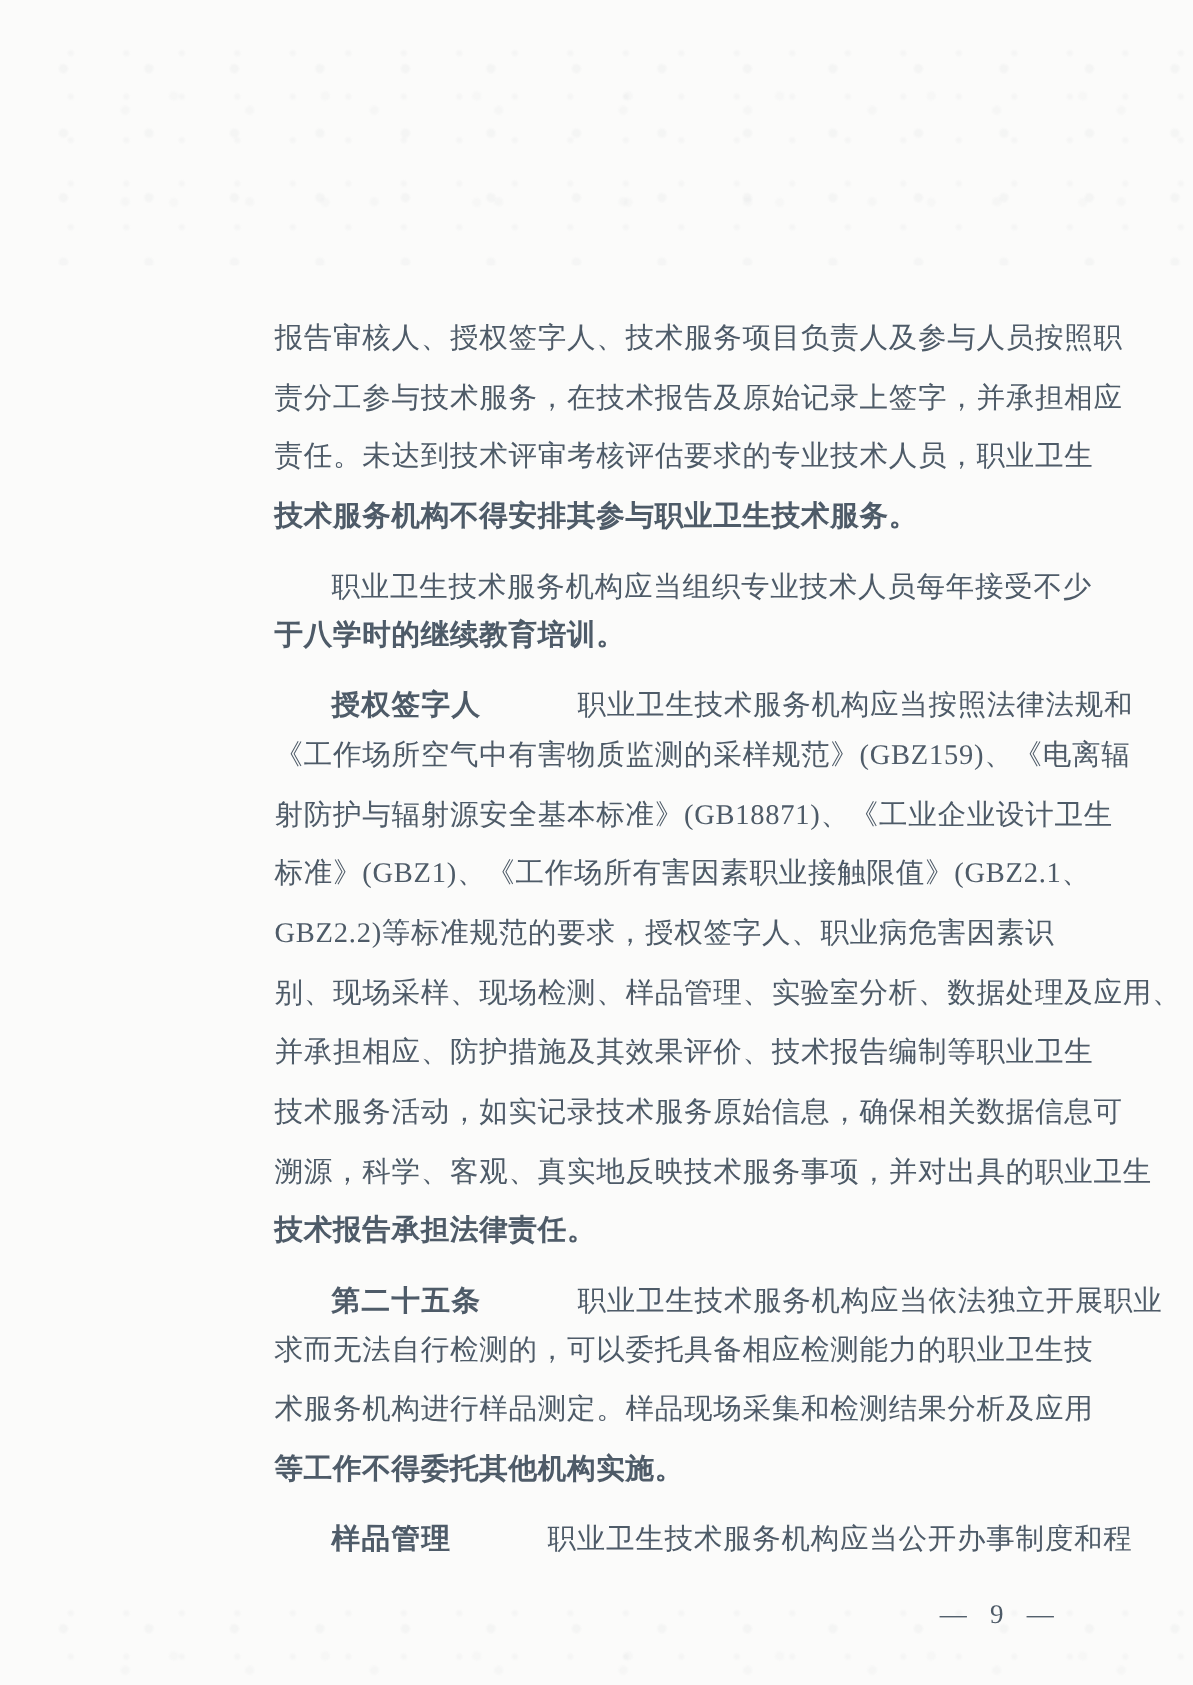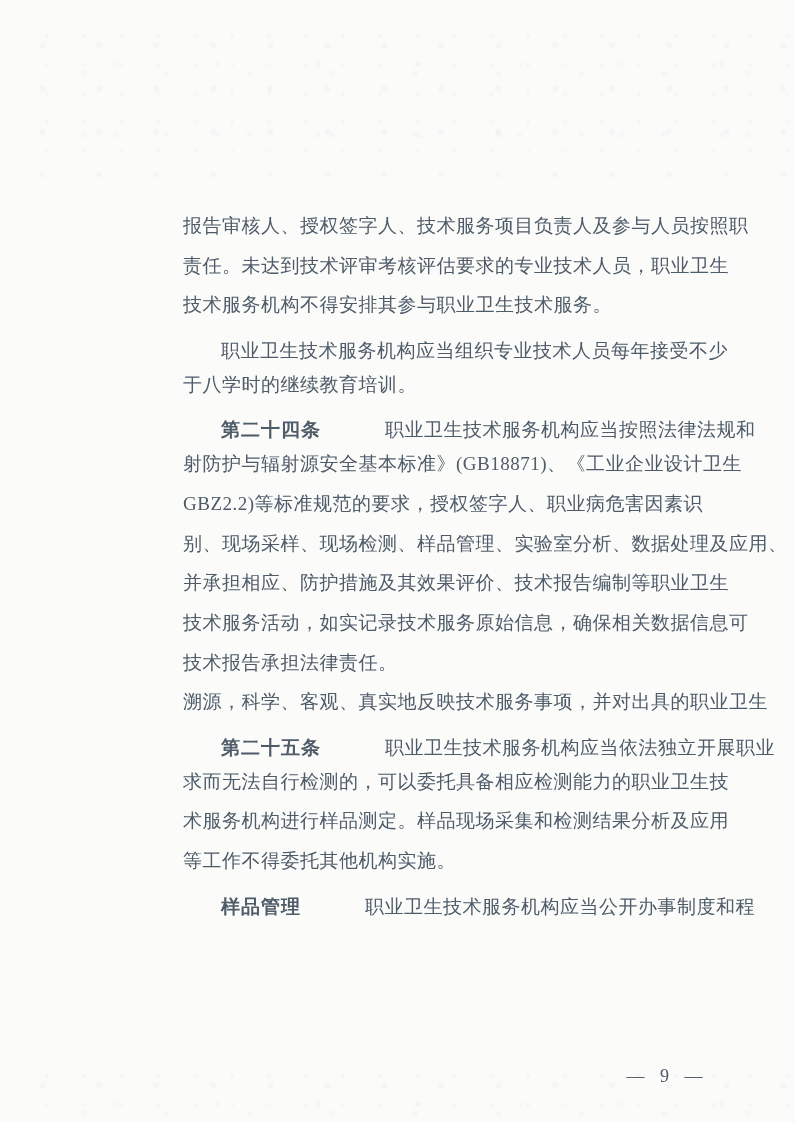--- a/index.html
+++ b/index.html
@@ -48,20 +48,21 @@
   .line {
     height: 39.7px;
     line-height: 39.7px;
     white-space: nowrap;
     text-align: justify;
     text-align-last: justify;
     text-justify: inter-character;
   }
   .line.flush {
     text-align-last: left;
+    font-weight: bold;
   }
   .indent {
     display: inline-block;
     width: 2em;
     height: 1px;
   }
   .gap {
     display: inline-block;
     width: 0.95em;
     height: 1px;
@@ -86,32 +87,35 @@
     letter-spacing: 1px;
   }
 </style>
 </head>
 <body>
 
 <div class="page">
   <div class="scan-noise top"></div>
   <div class="text-block" id="text-block">
       <div class="line"><span class="txt">报告审核人、授权签字人、技术服务项目负责人及参与人员按照职</span></div>
+      <div class="line"><span class="txt">责分工参与技术服务，在技术报告及原始记录上签字，并承担相应</span></div>
       <div class="line"><span class="txt">责任。未达到技术评审考核评估要求的专业技术人员，职业卫生</span></div>
       <div class="line flush"><span class="txt">技术服务机构不得安排其参与职业卫生技术服务。</span></div>
       <div class="line"><span class="indent"></span><span class="txt">职业卫生技术服务机构应当组织专业技术人员每年接受不少</span></div>
       <div class="line flush"><span class="txt">于八学时的继续教育培训。</span></div>
-      <div class="line"><span class="indent"></span><span class="article-no">第二十四条</span><span class="gap"></span><span class="txt">职业卫生技术服务机构应当按照法律法规和</span></div>
+      <div class="line"><span class="indent"></span><span class="article-no">授权签字人</span><span class="gap"></span><span class="txt">职业卫生技术服务机构应当按照法律法规和</span></div>
+      <div class="line"><span class="txt">《工作场所空气中有害物质监测的采样规范》(GBZ159)、《电离辐</span></div>
       <div class="line"><span class="txt">射防护与辐射源安全基本标准》(GB18871)、《工业企业设计卫生</span></div>
+      <div class="line"><span class="txt">标准》(GBZ1)、《工作场所有害因素职业接触限值》(GBZ2.1、</span></div>
       <div class="line"><span class="txt">GBZ2.2)等标准规范的要求，授权签字人、职业病危害因素识</span></div>
       <div class="line"><span class="txt">别、现场采样、现场检测、样品管理、实验室分析、数据处理及应用、</span></div>
       <div class="line"><span class="txt">并承担相应、防护措施及其效果评价、技术报告编制等职业卫生</span></div>
       <div class="line"><span class="txt">技术服务活动，如实记录技术服务原始信息，确保相关数据信息可</span></div>
+      <div class="line"><span class="txt">溯源，科学、客观、真实地反映技术服务事项，并对出具的职业卫生</span></div>
       <div class="line flush"><span class="txt">技术报告承担法律责任。</span></div>
-      <div class="line"><span class="txt">溯源，科学、客观、真实地反映技术服务事项，并对出具的职业卫生</span></div>
       <div class="line"><span class="indent"></span><span class="article-no">第二十五条</span><span class="gap"></span><span class="txt">职业卫生技术服务机构应当依法独立开展职业</span></div>
       <div class="line"><span class="txt">求而无法自行检测的，可以委托具备相应检测能力的职业卫生技</span></div>
       <div class="line"><span class="txt">术服务机构进行样品测定。样品现场采集和检测结果分析及应用</span></div>
       <div class="line flush"><span class="txt">等工作不得委托其他机构实施。</span></div>
       <div class="line"><span class="indent"></span><span class="article-no">样品管理</span><span class="gap"></span><span class="txt">职业卫生技术服务机构应当公开办事制度和程</span></div>
     </div>
   <div class="page-number">— 9 —</div>
   <div class="scan-noise bottom"></div>
 </div>
 

